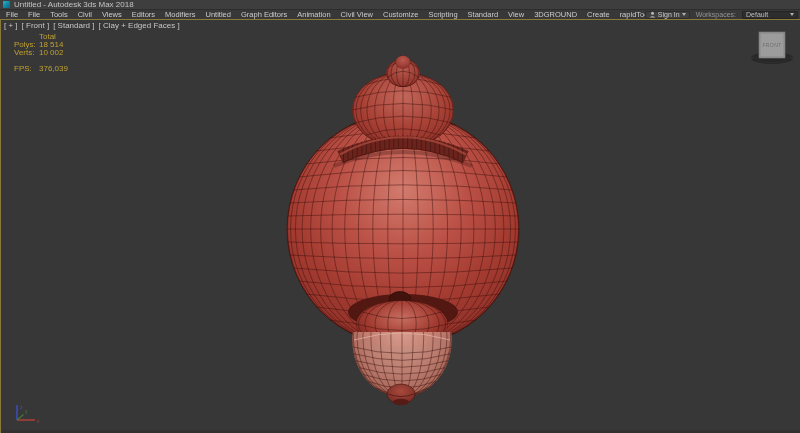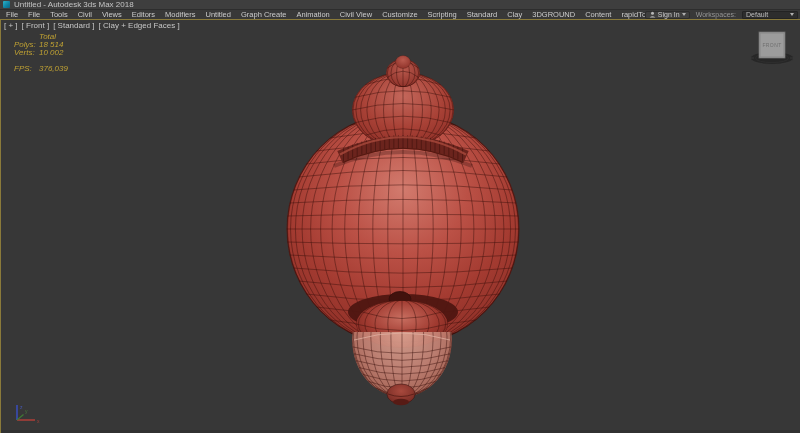--- a/index.html
+++ b/index.html
@@ -34,21 +34,21 @@
   .ws-value{font-size:7px;color:#bdbdbd;white-space:nowrap;}
 
   
   .viewport{position:absolute;top:19px;left:0;right:0;bottom:0;background:var(--vpbg);
             border-top:1px solid var(--accent);border-left:1px solid var(--accent);
             box-sizing:border-box;overflow:hidden;}
   .vp-label{position:absolute;top:2px;left:3px;display:flex;gap:4px;z-index:3;}
   .vp-label span{font-size:8px;line-height:8px;color:#c6c6c6;white-space:nowrap;cursor:default;}
   .stats{position:absolute;top:13px;left:11px;z-index:3;color:var(--stats);
          font-size:8px;line-height:8px;}
-  .srow{display:flex;font-style:italic;}
+  .srow{display:flex;}
   .sl{width:27px;padding-left:2px;box-sizing:border-box;}
   .spacer{height:8px;}
 
   #scene{position:absolute;top:-20px;left:-1px;width:800px;height:433px;z-index:1;pointer-events:none;}
   .viewcube{position:absolute;top:7px;right:2px;width:52px;height:46px;z-index:2;}
   .axis{position:absolute;left:7px;bottom:4px;width:44px;height:26px;z-index:2;}
   .bottom-strip{position:absolute;left:0;right:0;bottom:0;height:3px;background:#313131;z-index:2;}
 
   .wire{fill:none;stroke:#3a0f0b;stroke-opacity:.5;stroke-width:.9;}
 </style>
@@ -65,29 +65,29 @@
   <div class="menubar">
     <div class="menu-items">
         <span class="menu-item">File</span>
         <span class="menu-item">File</span>
         <span class="menu-item">Tools</span>
         <span class="menu-item">Civil</span>
         <span class="menu-item">Views</span>
         <span class="menu-item">Editors</span>
         <span class="menu-item">Modifiers</span>
         <span class="menu-item">Untitled</span>
-        <span class="menu-item">Graph Create</span>
+        <span class="menu-item">Graph Editors</span>
         <span class="menu-item">Animation</span>
         <span class="menu-item">Civil View</span>
         <span class="menu-item">Customize</span>
         <span class="menu-item">Scripting</span>
         <span class="menu-item">Standard</span>
-        <span class="menu-item">Clay</span>
+        <span class="menu-item">View</span>
         <span class="menu-item">3DGROUND</span>
-        <span class="menu-item">Content</span>
+        <span class="menu-item">Create</span>
         <span class="menu-item">rapidTools</span>
       </div>
     <div class="menu-right">
       <div class="signin">
         <svg width="7" height="7" viewBox="0 0 7 7">
           <circle cx="3.5" cy="2.2" r="1.5" fill="#b8b8b8"></circle>
           <path d="M0.6 6.6 Q3.5 3.9 6.4 6.6 Z" fill="#b8b8b8"></path>
         </svg>
         <span class="signin-label">Sign In</span>
         <span class="caret"></span>

